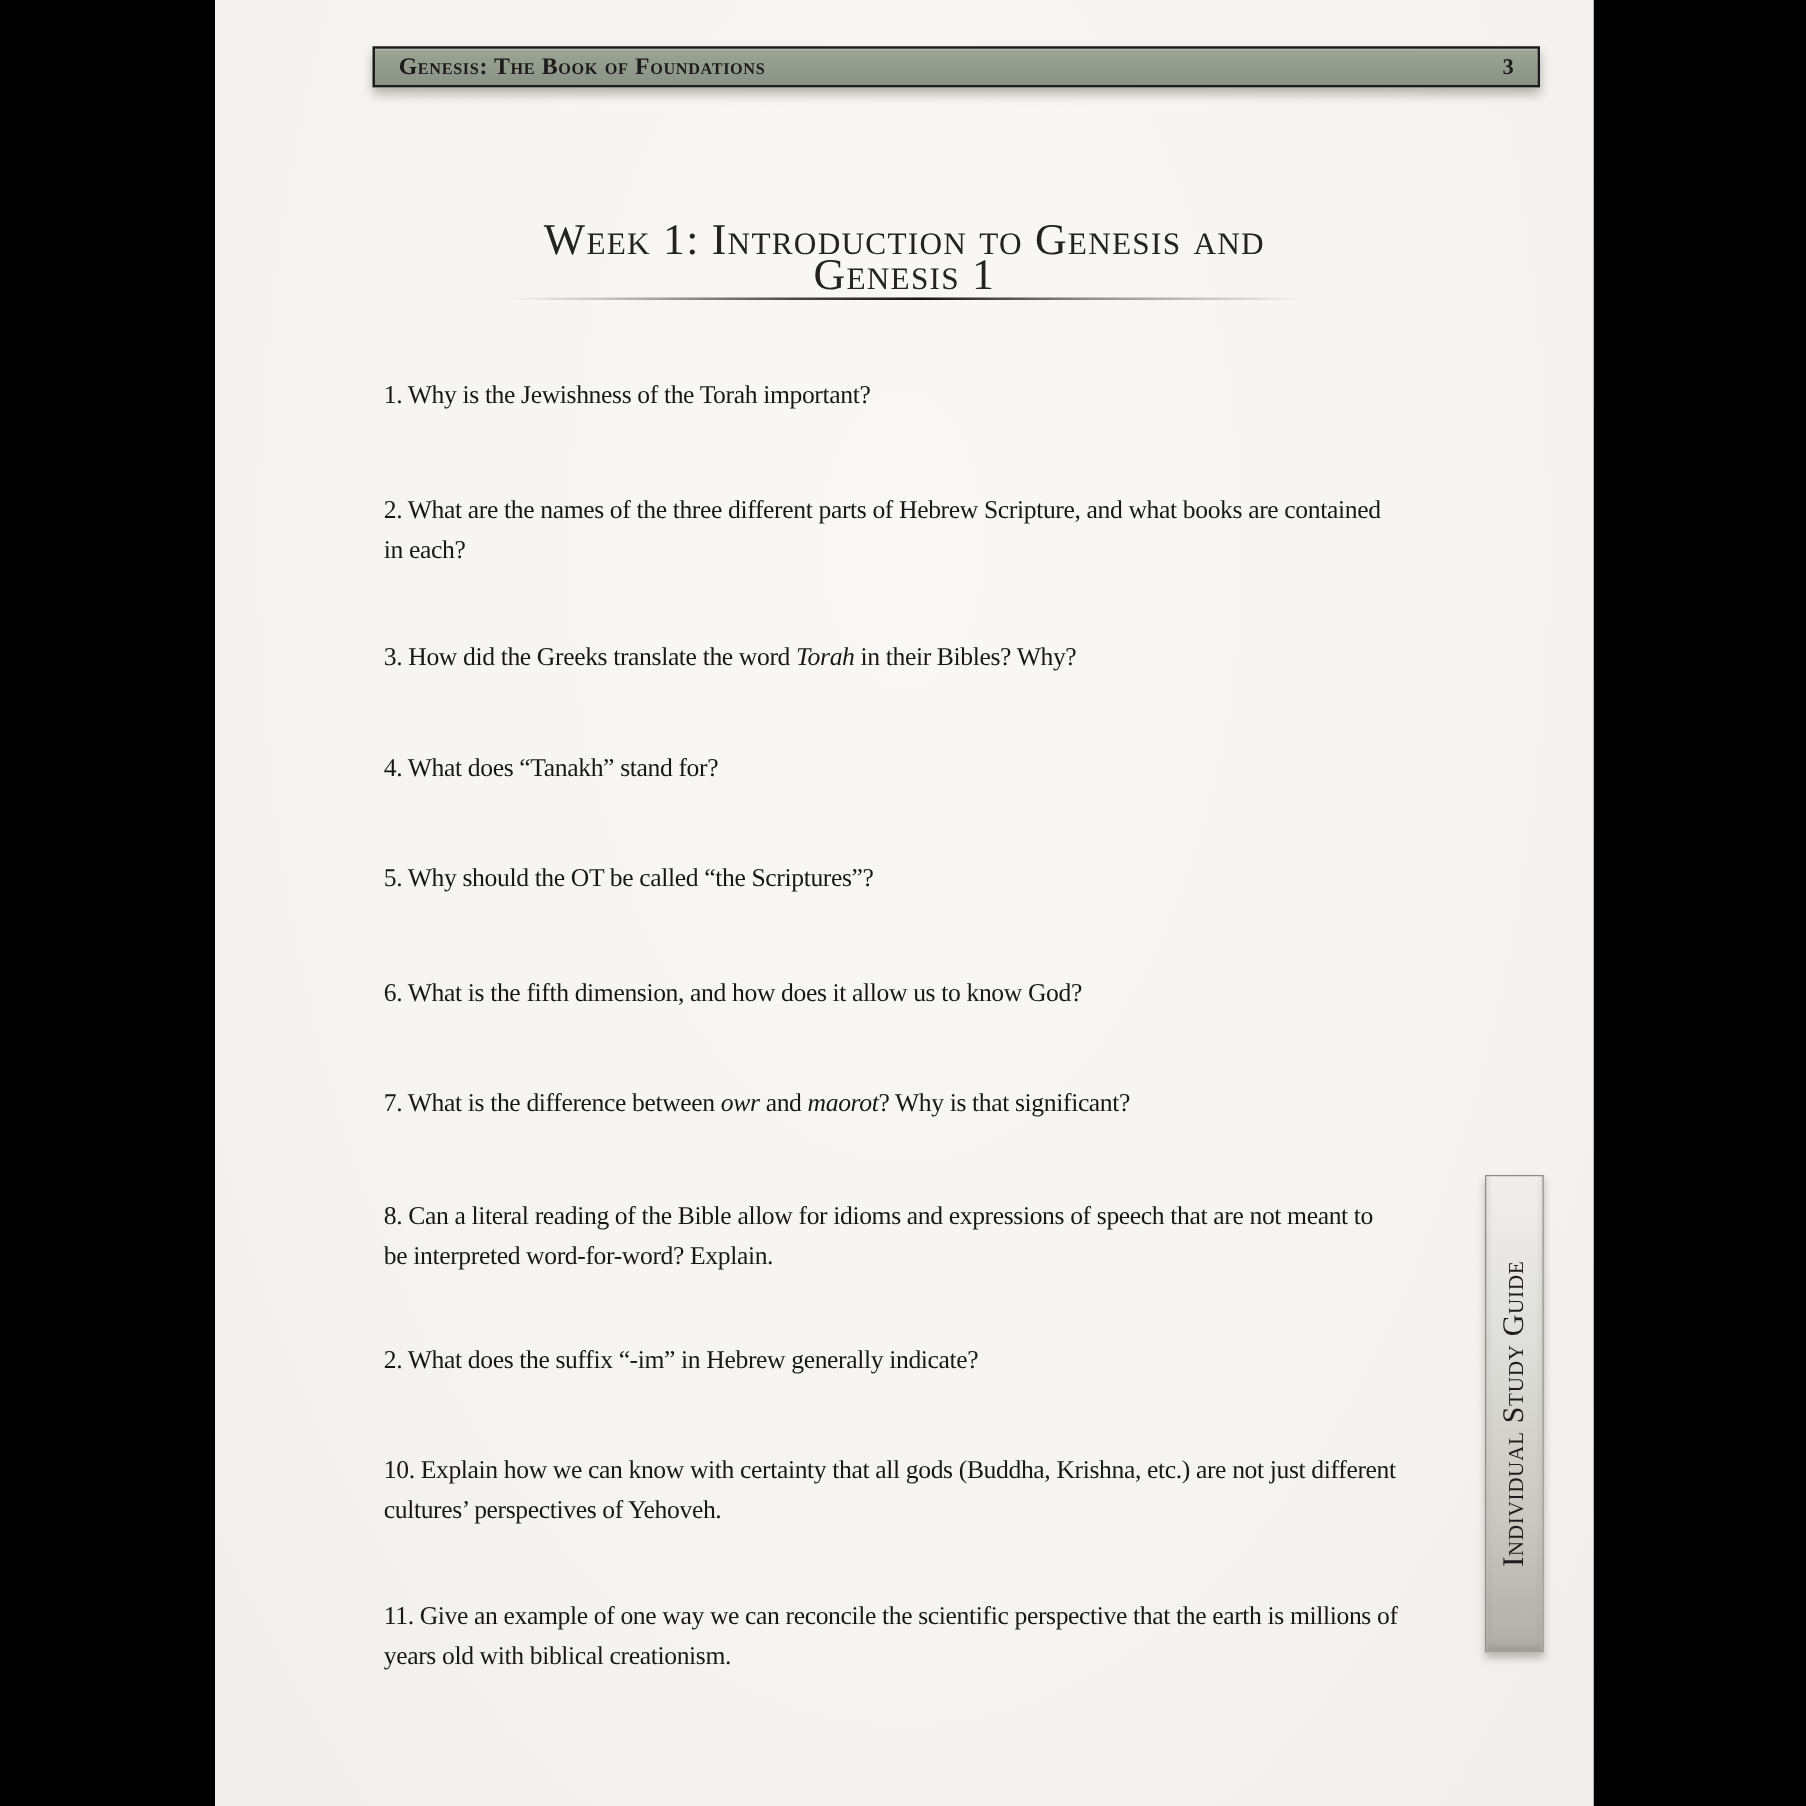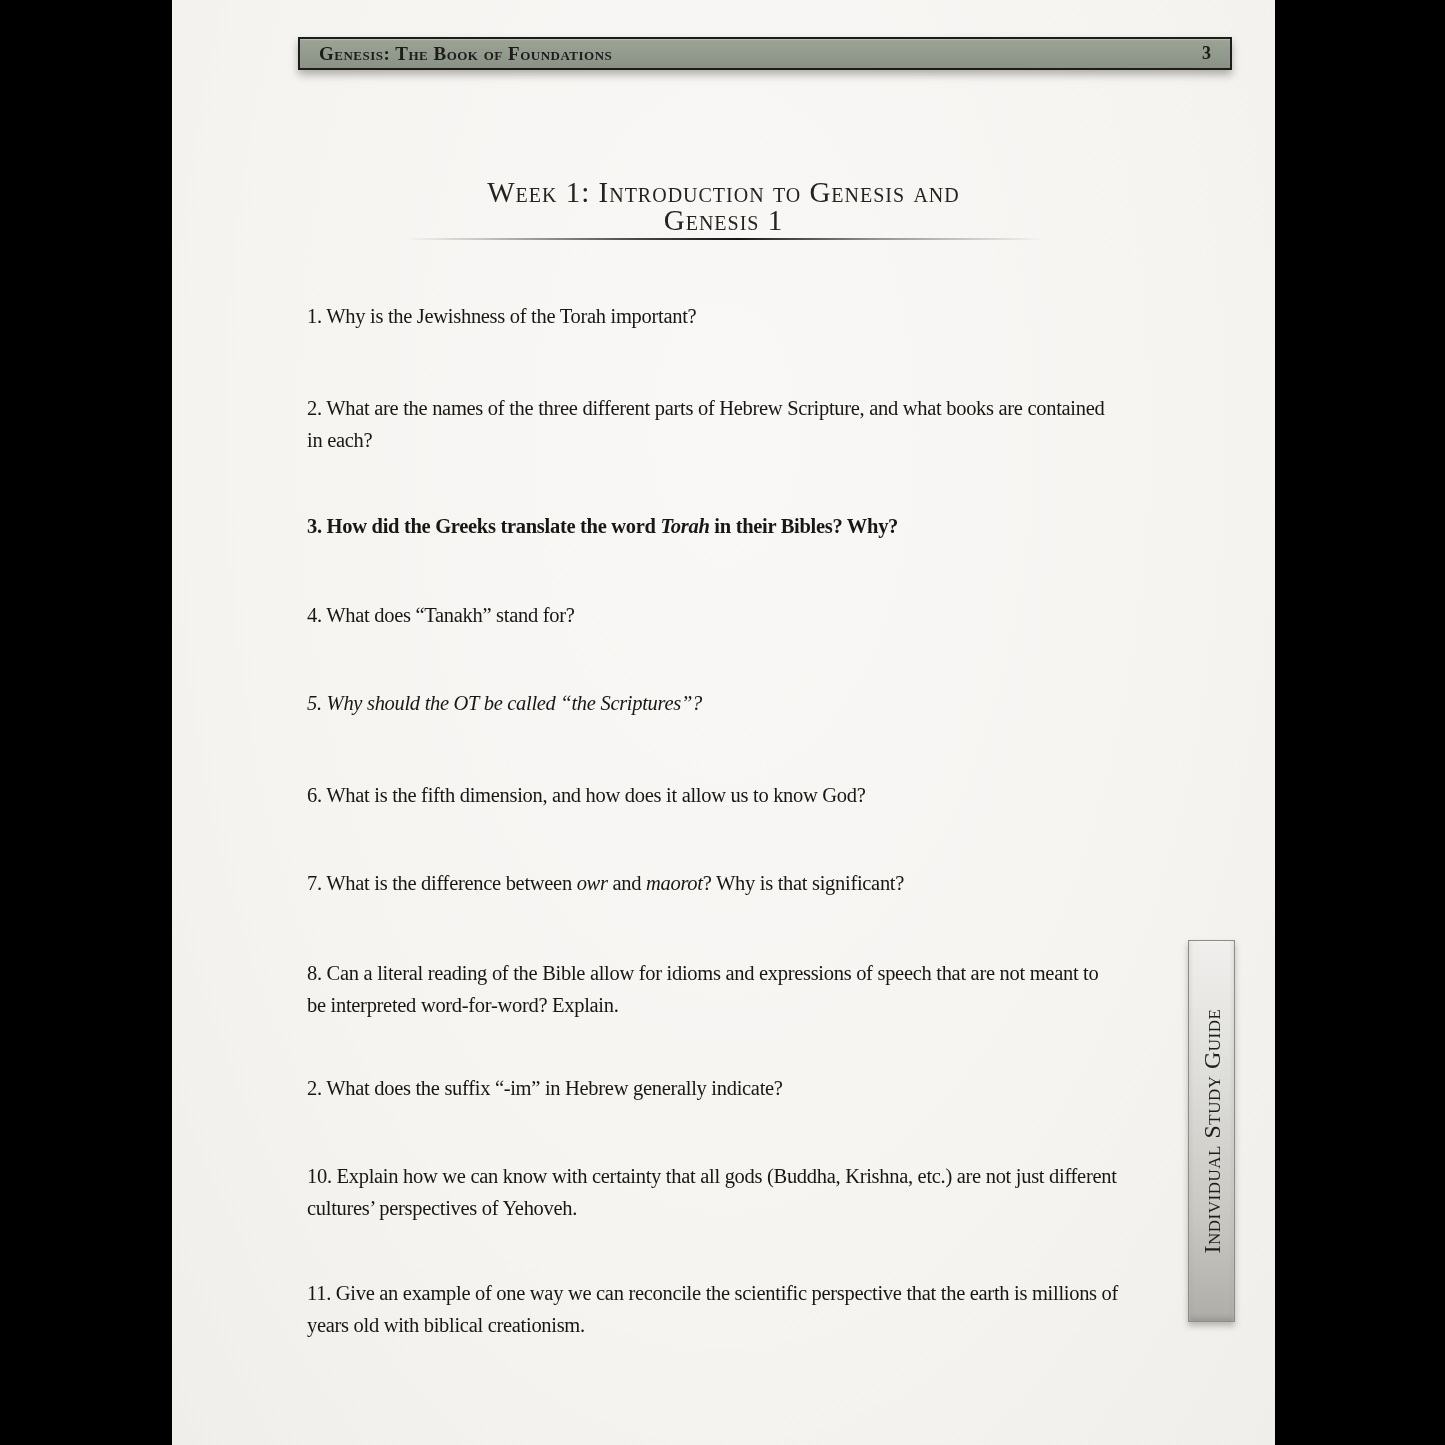--- a/index.html
+++ b/index.html
@@ -38,21 +38,21 @@
     letter-spacing:0.5px;
     color:var(--text-dark);
   }
   .page-number{
     font-size:18px;font-weight:600;color:var(--text-dark);
   }
   .title-block{
     position:absolute;left:0;top:178px;width:100%;
     text-align:center;
     font-variant:small-caps;
-    font-size:29px;line-height:28px;
+    font-size:35px;line-height:28px;
     letter-spacing:1px;font-weight:500;
     color:#24231f;
   }
   .title-divider{
     position:absolute;left:233px;top:238px;width:640px;height:2px;
     background:linear-gradient(90deg,
       rgba(30,29,27,0) 0%,
       rgba(30,29,27,0.22) 12%,
       rgba(30,29,27,0.80) 36%,
       #161512 52%,
@@ -99,23 +99,23 @@
     <div class="title-line">Week 1: Introduction to Genesis and</div>
     <div class="title-line">Genesis 1</div>
   </div>
 
   <div class="title-divider"></div>
 
   <div class="questions">
       <div class="question" style="top: 300px;"><span>1. Why is the Jewishness of the Torah important?</span></div>
       <div class="question" style="top: 392px;"><span>2. What are the names of the three different parts of Hebrew Scripture, and what books are contained
 in each?</span></div>
-      <div class="question" style="top: 510px; font-weight: bold;"><span>3. How did the Greeks translate the word </span><span class="italic">Torah</span><span> in their Bibles? Why?</span></div>
+      <div class="question" style="top: 510px;"><span>3. How did the Greeks translate the word </span><span class="italic">Torah</span><span> in their Bibles? Why?</span></div>
       <div class="question" style="top: 599px;"><span>4. What does “Tanakh” stand for?</span></div>
-      <div class="question" style="top: 687px; font-style: italic;"><span>5. Why should the OT be called “the Scriptures”?</span></div>
+      <div class="question" style="top: 687px;"><span>5. Why should the OT be called “the Scriptures”?</span></div>
       <div class="question" style="top: 779px; text-align: center;"><span>6. What is the fifth dimension, and how does it allow us to know God?</span></div>
       <div class="question" style="top: 867px;"><span>7. What is the difference between </span><span class="italic">owr</span><span> and </span><span class="italic">maorot</span><span>? Why is that significant?</span></div>
       <div class="question" style="top: 957px;"><span>8. Can a literal reading of the Bible allow for idioms and expressions of speech that are not meant to
 be interpreted word-for-word? Explain.</span></div>
       <div class="question" style="top: 1072px;"><span>2. What does the suffix “-im” in Hebrew generally indicate?</span></div>
       <div class="question" style="top: 1160px;"><span>10. Explain how we can know with certainty that all gods (Buddha, Krishna, etc.) are not just different
 cultures’ perspectives of Yehoveh.</span></div>
       <div class="question" style="top: 1277px;"><span>11. Give an example of one way we can reconcile the scientific perspective that the earth is millions of
 years old with biblical creationism.</span></div>
     </div>

